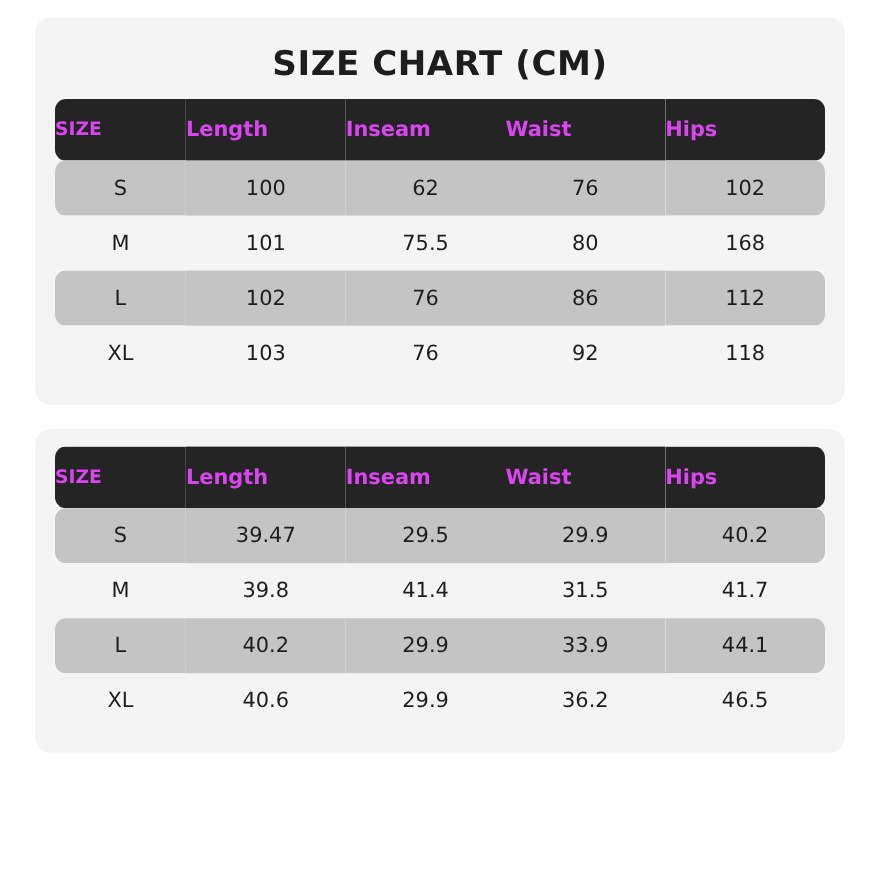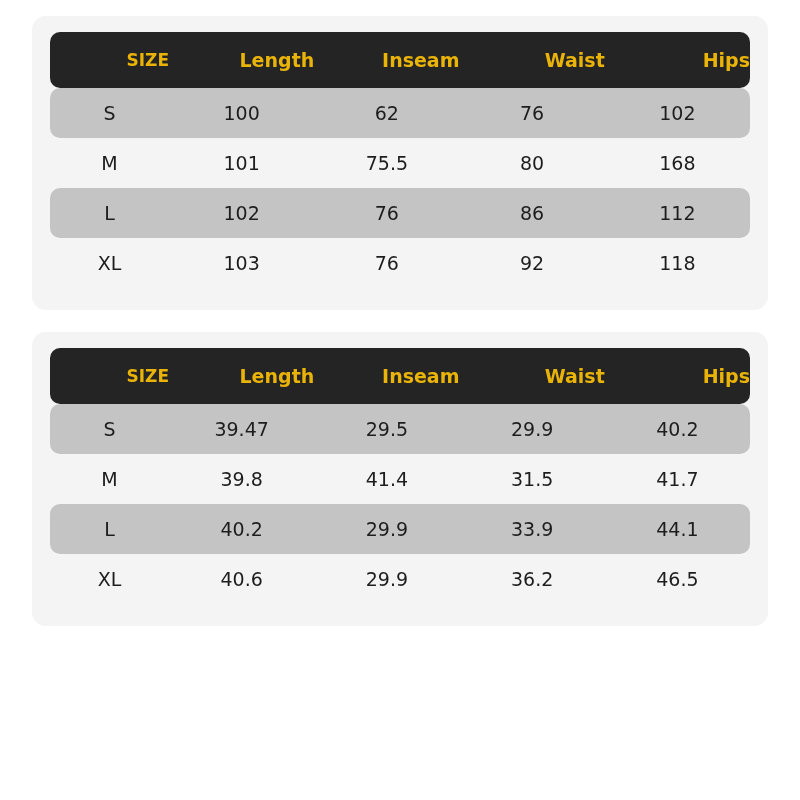--- a/index.html
+++ b/index.html
@@ -39,25 +39,25 @@
   }
   table {
     width: 100%;
     border-collapse: collapse;
     table-layout: fixed;
   }
   thead tr {
     background: #242424;
   }
   thead th {
-    color: #eab308;
+    color: #d946ef;
     font-size: 19px;
     font-weight: bold;
     padding: 17px 0;
-    text-align: right;
+    text-align: left;
   }
   thead th:first-child {
     border-top-left-radius: 10px;
     border-bottom-left-radius: 10px;
     font-size: 17px;
   }
   thead th:last-child {
     border-top-right-radius: 10px;
     border-bottom-right-radius: 10px;
   }
@@ -82,20 +82,21 @@
     background: transparent;
   }
   col.size-col { width: 17%; }
 </style>
 </head>
 <body>
 
 <div class="page">
 
   <div class="panel">
+    <div class="panel-title">SIZE CHART (CM)</div>
     <table>
       <colgroup>
         <col class="size-col">
         <col>
           <col>
           <col>
           <col>
       </colgroup>
       <thead>
         <tr>

